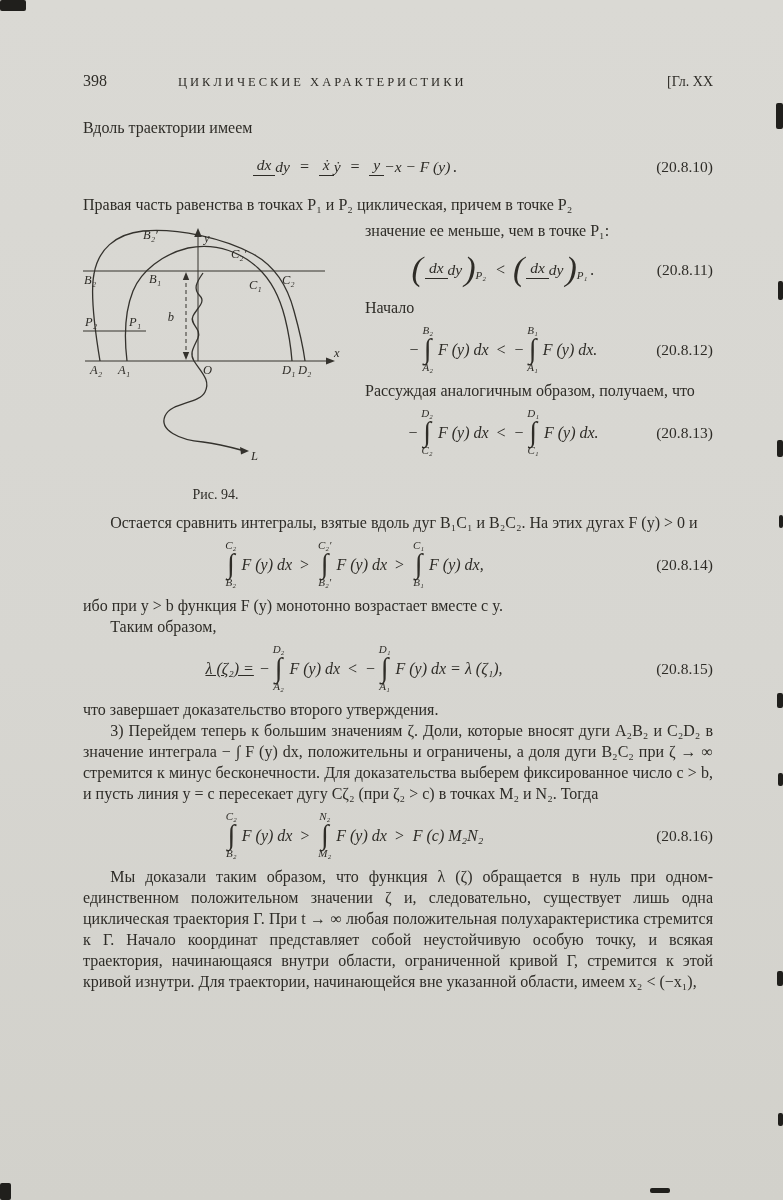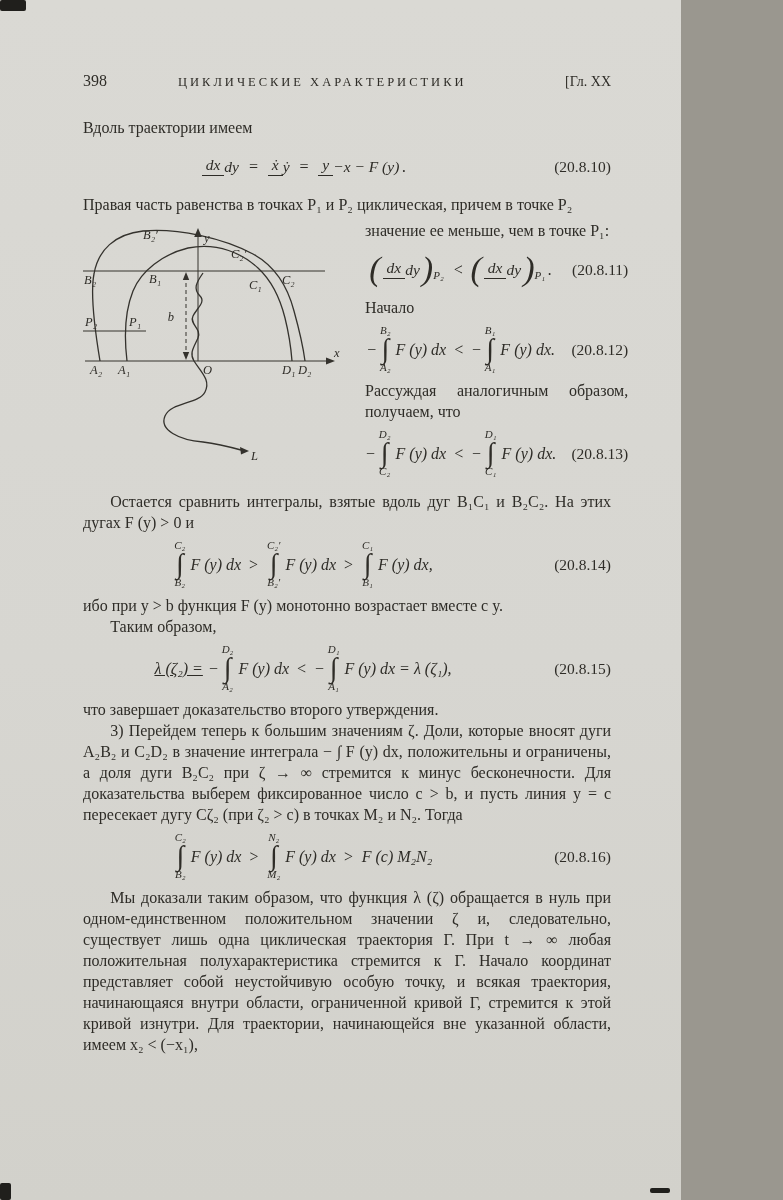--- a/index.html
+++ b/index.html
@@ -1,18 +1,18 @@
 <!DOCTYPE html>
 <html><head>
 <meta charset="utf-8">
 <style>
   * { margin:0; padding:0; box-sizing:border-box; }
   body { width:783px; background:#9a978f; font-family:"Liberation Serif","DejaVu Serif",serif; }
   .page {
-    position:relative; width:681px; height:1200px; overflow:hidden;
+    position:relative; width:783px; height:1200px; overflow:hidden;
     background:linear-gradient(180deg,#dad9d4 0%, #d7d6d1 55%, #d2d1cb 100%);
     color:#2e2c27; font-size:16px; line-height:21px;
   }
   .content { padding:70px 70px 0 83px; }
   .running-head { display:flex; align-items:baseline; margin-bottom:24px; }
   .rh-left  { width:95px; font-size:16px; }
   .rh-center{ flex:1; text-align:left; font-size:12.5px; letter-spacing:3px; }
   .rh-right { width:95px; text-align:right; font-size:14px; }
   p.body { text-align:justify; }
   .ind { text-indent:1.7em; }
@@ -132,20 +132,21 @@
             <text x="46" y="100">P₁</text>
             <text x="91" y="95" text-anchor="end">b</text>
             <text x="7" y="148">A₂</text>
             <text x="35" y="148">A₁</text>
             <text x="120" y="148">O</text>
             <text x="199" y="148">D₁</text>
             <text x="215" y="148">D₂</text>
             <text x="168" y="234">L</text>
           </g>
         </svg>
+        <div class="figcaption">Рис. 94.</div>
       </div>
 
       <div class="rightcol">
         <p class="body">значение ее меньше, чем в точке P₁:</p>
 
         <div class="eqrow rc">
           <span class="math">
             <span class="bp">(</span>
             <span class="frac">
                 <span class="fn">dx</span>

